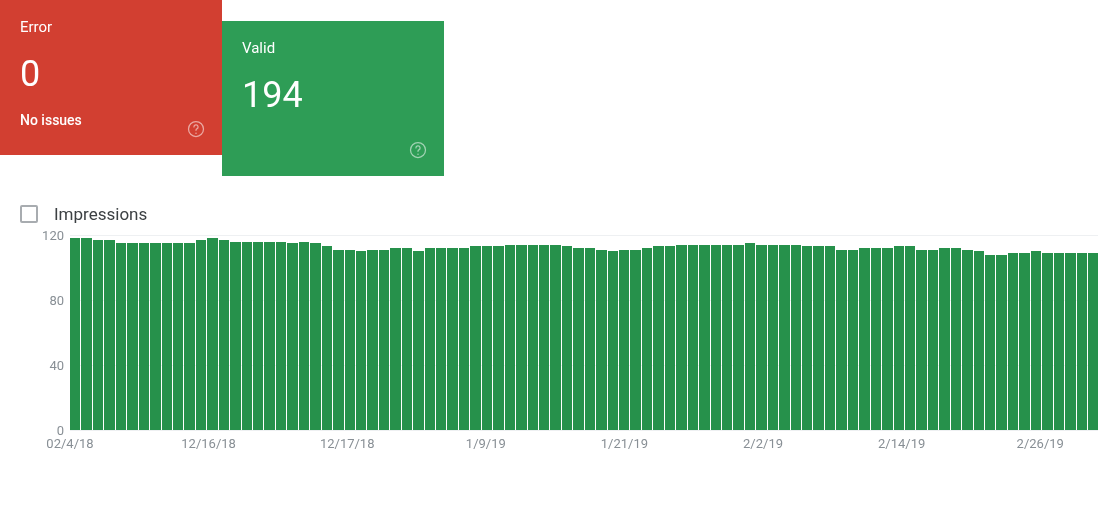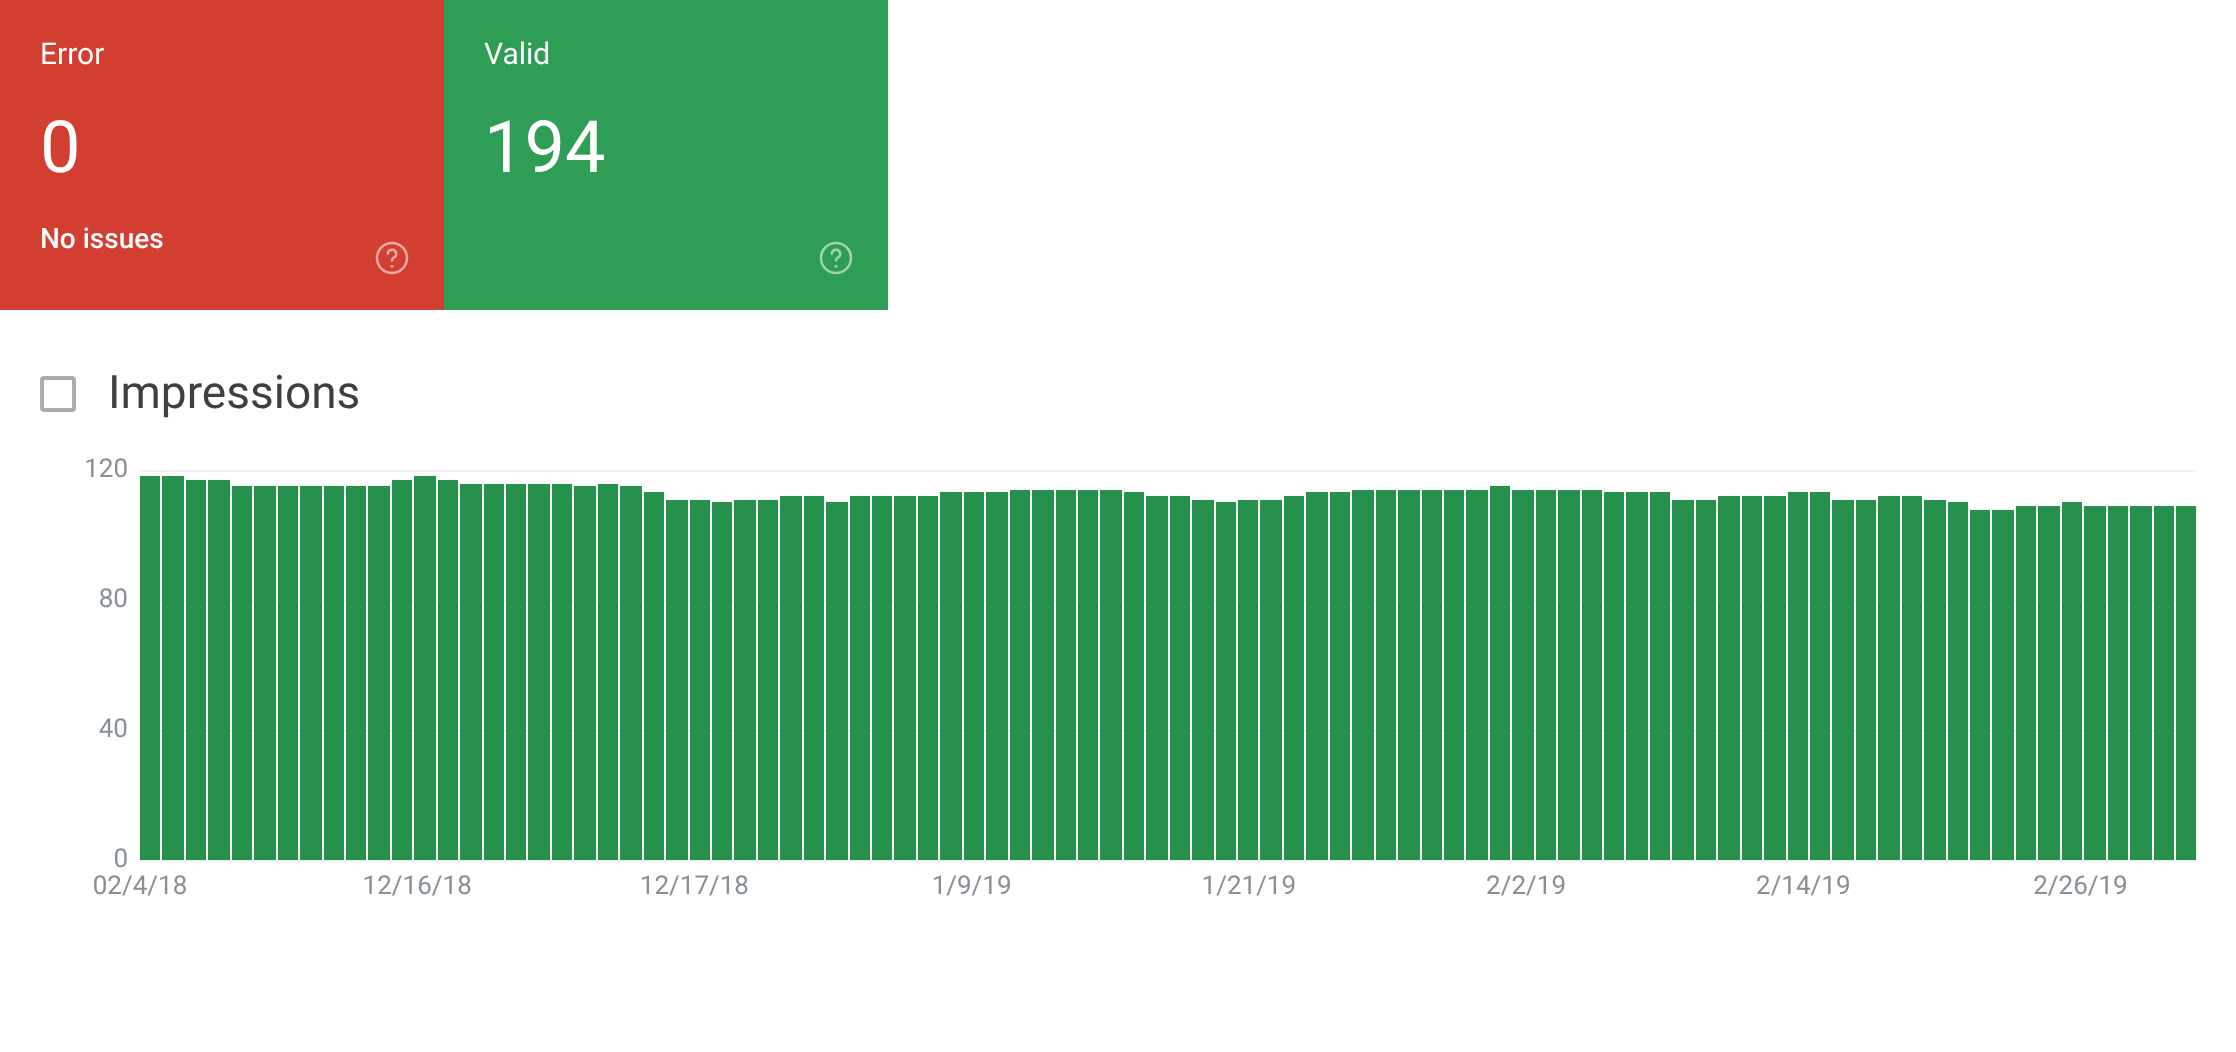--- a/index.html
+++ b/index.html
@@ -12,28 +12,28 @@
   html,body{margin:0;padding:0;font-family:Roboto,Arial,sans-serif;color:var(--text-dark);background:#fff;}
   .frame{width:1118px;height:526px;position:relative;}
 
   
   .cards{display:flex;gap:0;}
   .card{width:222px;height:155px;box-sizing:border-box;padding:18px 20px 0 20px;color:#fff;position:relative;}
   .card-title{font-size:15px;font-weight:400;}
   .card-value{font-size:36px;font-weight:400;margin-top:20px;line-height:1;}
   .card-sub  {font-size:14px;font-weight:500;margin-top:20px;}
   .card.error{background:var(--red);}
-  .card.valid{background:var(--green);}
+  .card.valid{background:var(--green);margin-top:21px;}
   .help-icon{position:absolute;right:16px;bottom:16px;width:20px;height:20px;opacity:.55;}
   .help-icon svg{width:20px;height:20px;stroke:#fff;fill:none;}
 
   
   .impressions{display:flex;align-items:center;gap:16px;padding:28px 0 0 20px;}
   .imp-box{width:18px;height:18px;border:2px solid #a8acb0;border-radius:2px;box-sizing:border-box;}
-  .imp-label{font-size:23px;color:var(--text-dark);}
+  .imp-label{font-size:17px;color:var(--text-dark);}
 
   
   .chart-wrap{position:absolute;left:20px;right:20px;top:235px;}
   .y-title{font-size:13px;color:var(--text-grey);margin-bottom:6px;}
   .plot{position:relative;height:195px;margin-left:50px;}
   .y-axis{position:absolute;left:-38px;top:0;height:100%;}
   .y-tick{position:absolute;left:0;font-size:13px;color:var(--text-grey);transform:translateY(-50%);text-align:right;width:32px;}
   .grid{position:absolute;left:0;right:0;border-top:1px solid #eef0f2;}
   .bars{position:absolute;left:0;right:0;bottom:0;height:100%;display:flex;align-items:flex-end;gap:1px;}
   .bar{flex:1 1 0;background:var(--green-bar);}

